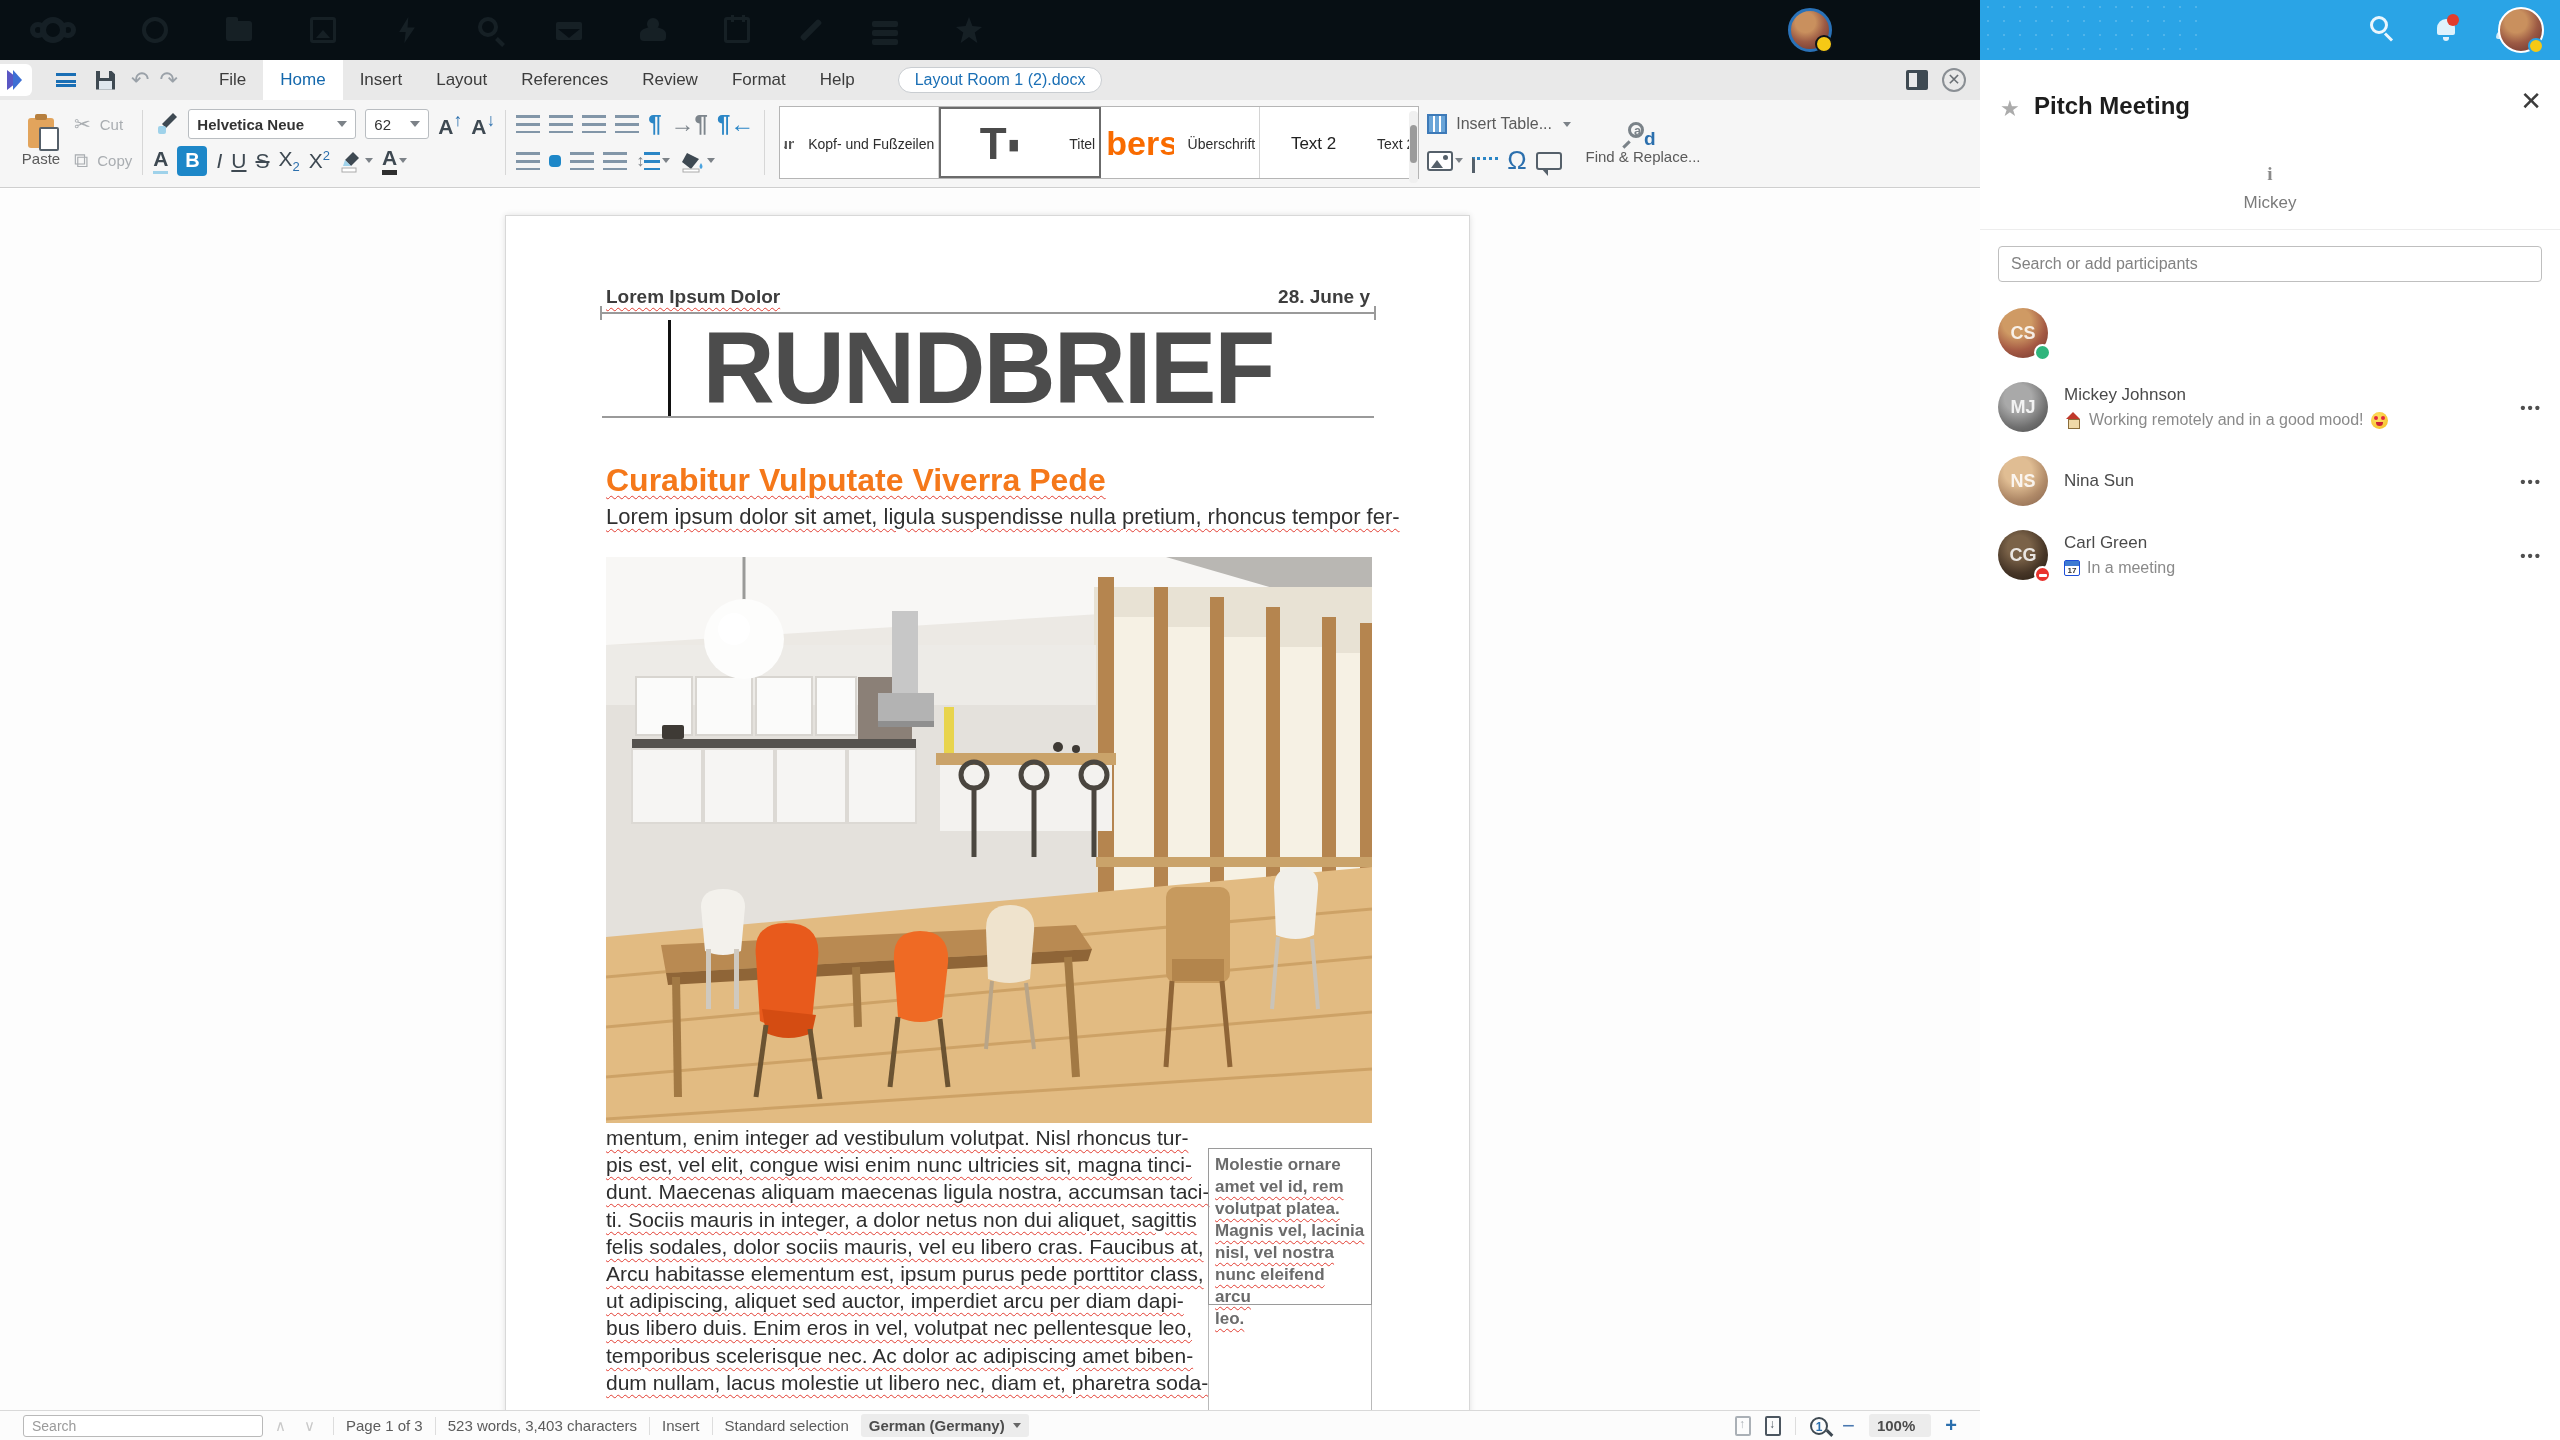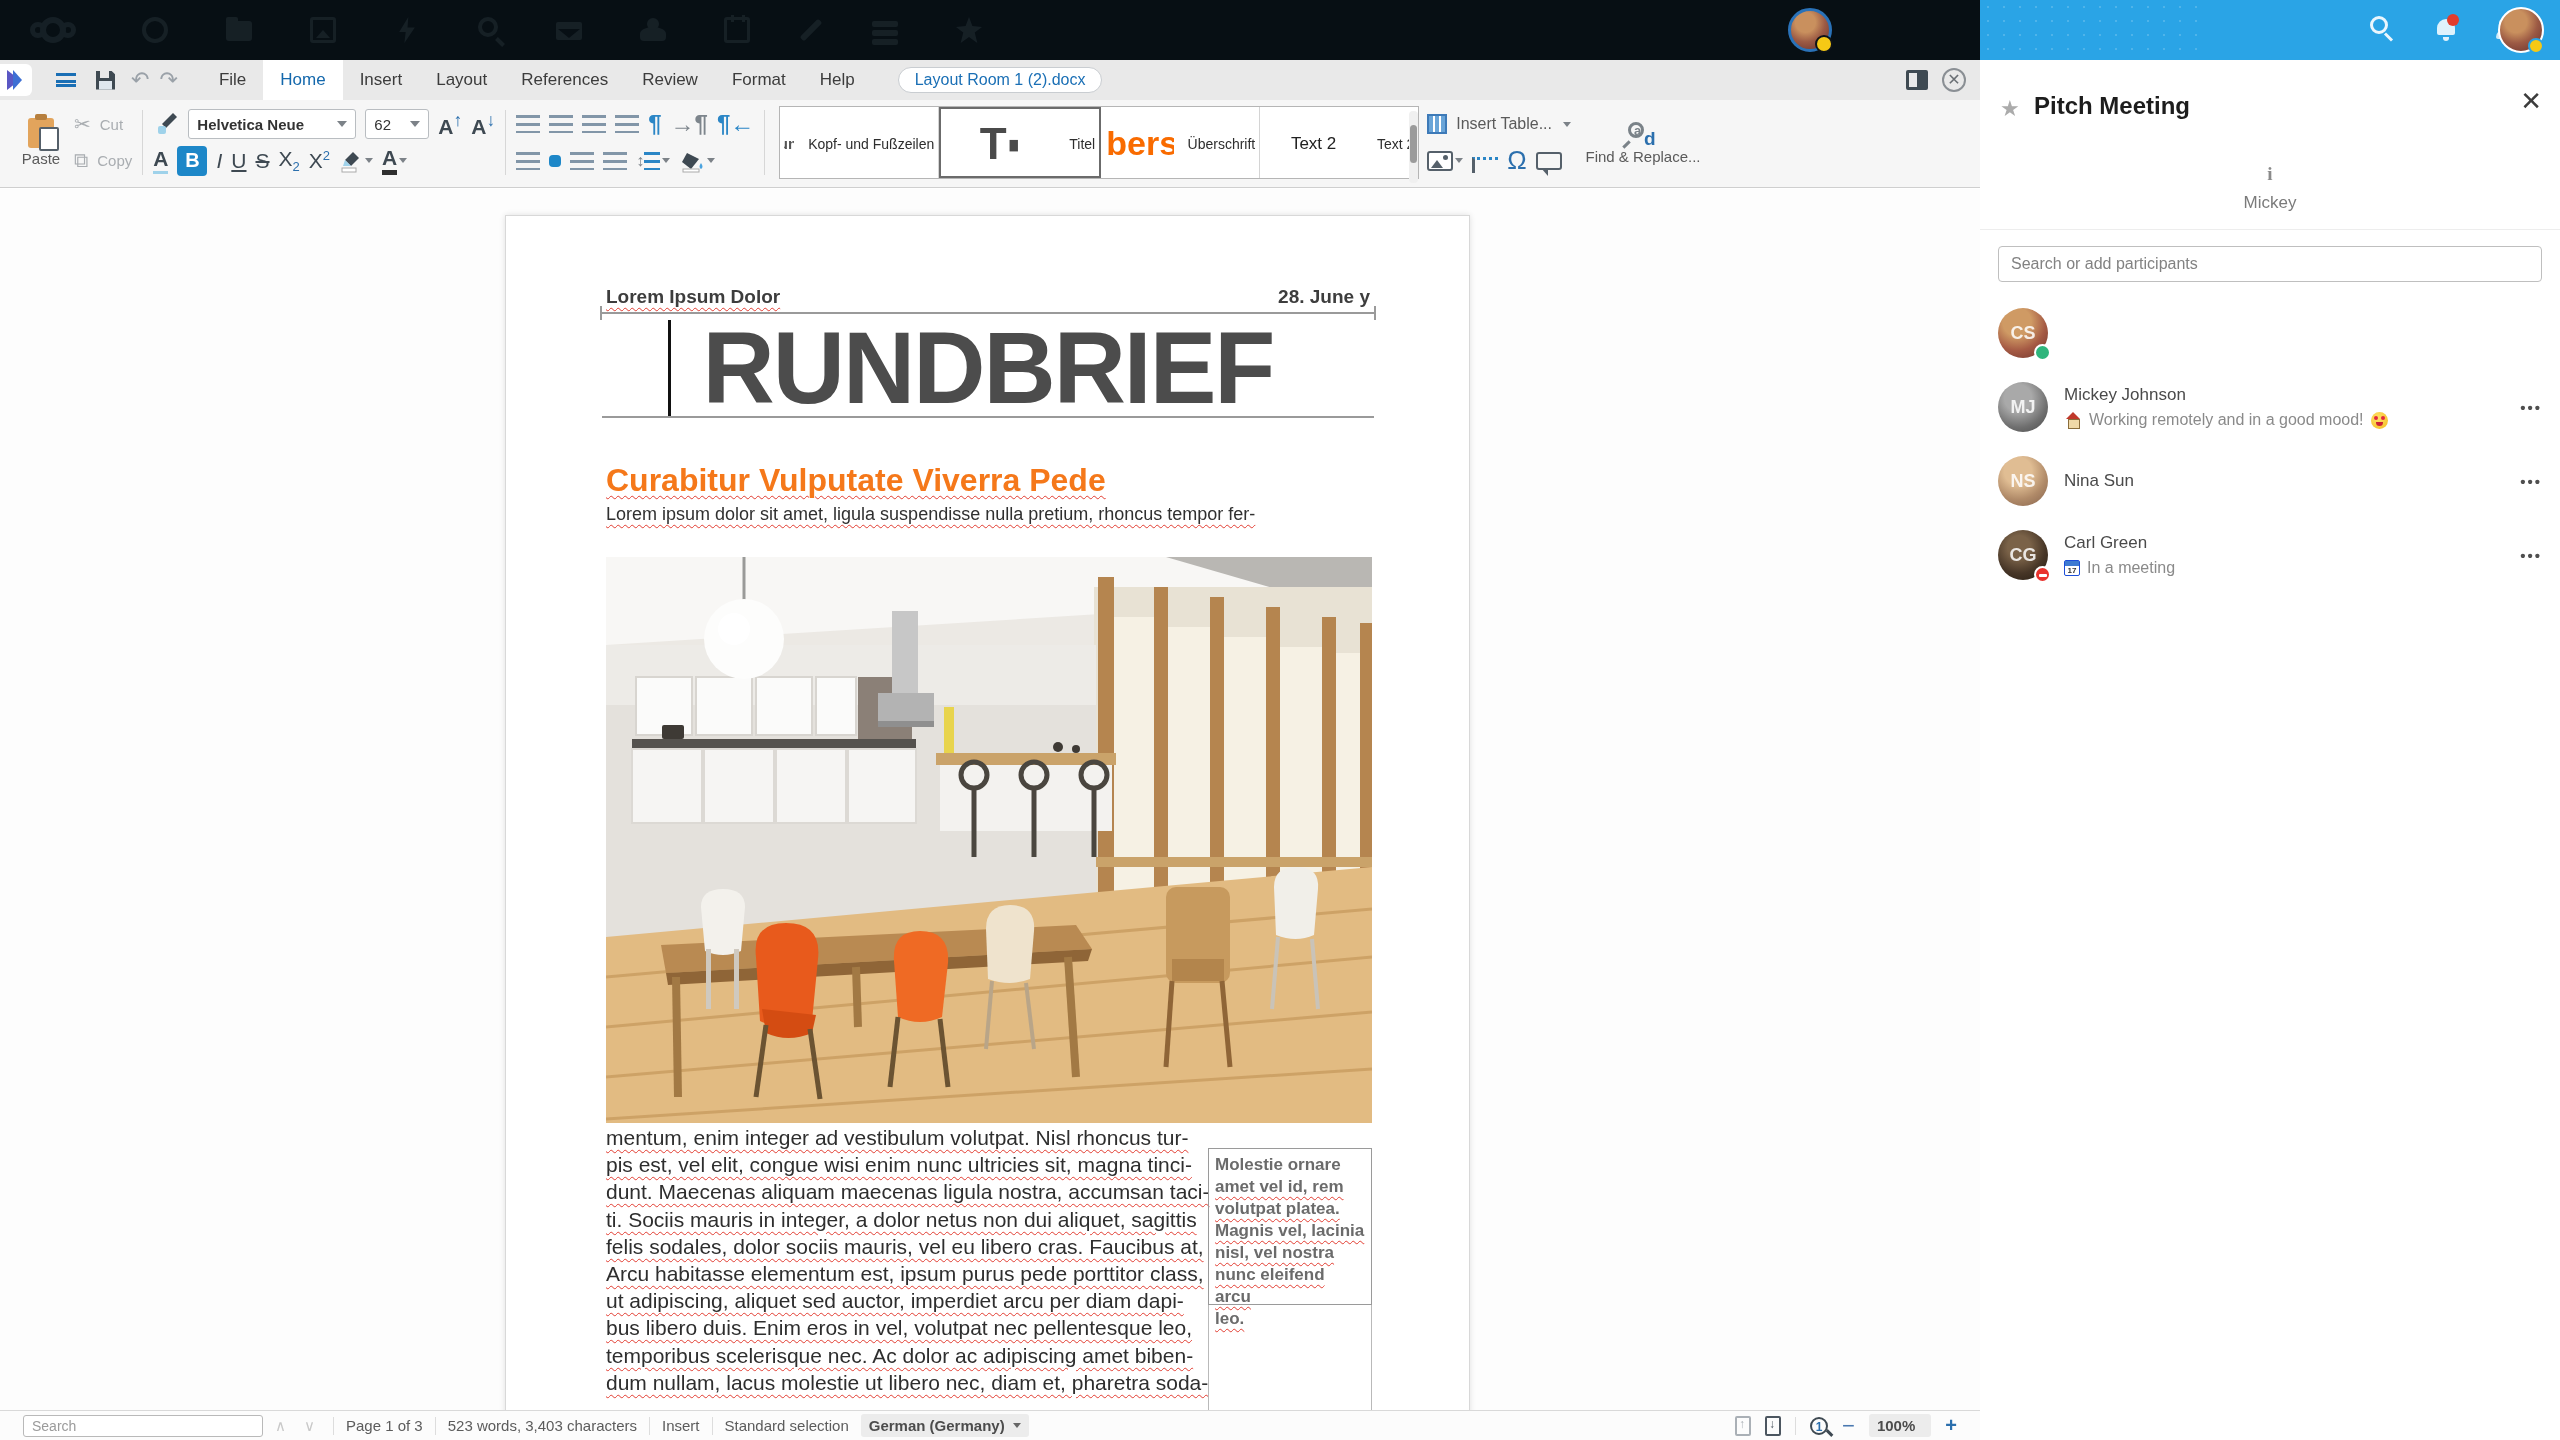--- a/index.html
+++ b/index.html
@@ -133,21 +133,21 @@
   .canvas { position:absolute; left:0; top:189px; width:1980px; height:1221px; background:#fdfdfd; overflow:hidden; }
   .page { position:absolute; left:505px; top:26px; width:965px; height:1300px; background:#fff; border:1px solid #d8d8d8; box-shadow:0 0 6px rgba(0,0,0,.12); }
   .doc-header { position:absolute; left:100px; right:99px; top:70px; display:flex; justify-content:space-between; font-size:19px; font-weight:bold; color:#3d3d3d;}
   .sp { text-decoration-line:underline; text-decoration-style:wavy; text-decoration-color:#e23c31; text-decoration-thickness:1px; text-underline-offset:4px; }
   .titleframe { position:absolute; left:96px; right:95px; top:96px; height:106px; border-top:2px solid #9a9a9a; border-bottom:2px solid #9a9a9a; }
   .titleframe:before,.titleframe:after { content:""; position:absolute; top:-8px; width:2px; height:14px; background:#9a9a9a; }
   .titleframe:before { left:-2px; } .titleframe:after { right:-2px; }
   .doc-title { position:absolute; left:0; right:0; top:-4px; text-align:center; font-size:100px; font-weight:bold; color:#4c4c4c; letter-spacing:-2px; transform:scaleY(1.02);}
   .cursor { position:absolute; left:66px; top:6px; width:2.5px; height:96px; background:#111; }
   .doc-heading { position:absolute; left:100px; top:246px; font-size:32px; font-weight:bold; color:#f5781a; }
-  .doc-intro { position:absolute; left:100px; top:288px; font-size:18px; color:#303030; }
+  .doc-intro { position:absolute; left:100px; top:288px; font-size:22px; color:#303030; }
   .doc-photo { position:absolute; left:100px; top:341px; width:766px; height:566px; overflow:hidden; background:#e9e6e1;}
   .doc-body { position:absolute; left:100px; top:908px; width:492px; font-size:21px; line-height:27.2px; color:#2e2e2e; white-space:nowrap;}
   .aside-box { position:absolute; left:702px; top:932px; width:164px; height:157px; border:1px solid #9a9a9a; padding:5px 6px; font-size:17px; font-weight:bold; color:#6b6b6b; line-height:22px;}
   .aside-box2 { position:absolute; left:702px; top:1089px; width:164px; height:160px; border:1px solid #b9b9b9; border-top:none;}
 
   
   .statusbar { position:absolute; left:0; top:1410px; width:1980px; height:30px; background:#fcfcfc; border-top:1px solid #d9d9d9; display:flex; align-items:center; font-size:15px; color:#5c5c5c; padding:0 23px; gap:12px;}
   .sb-search { width:240px; height:22px; border:1px solid #b9b9b9; border-radius:3px; font-size:14px; padding:0 8px; color:#333; background:#fff;}
   .sb-search::placeholder { color:#9b9b9b; }
   .chev { color:#c9c9c9; font-size:15px; letter-spacing:6px;}

